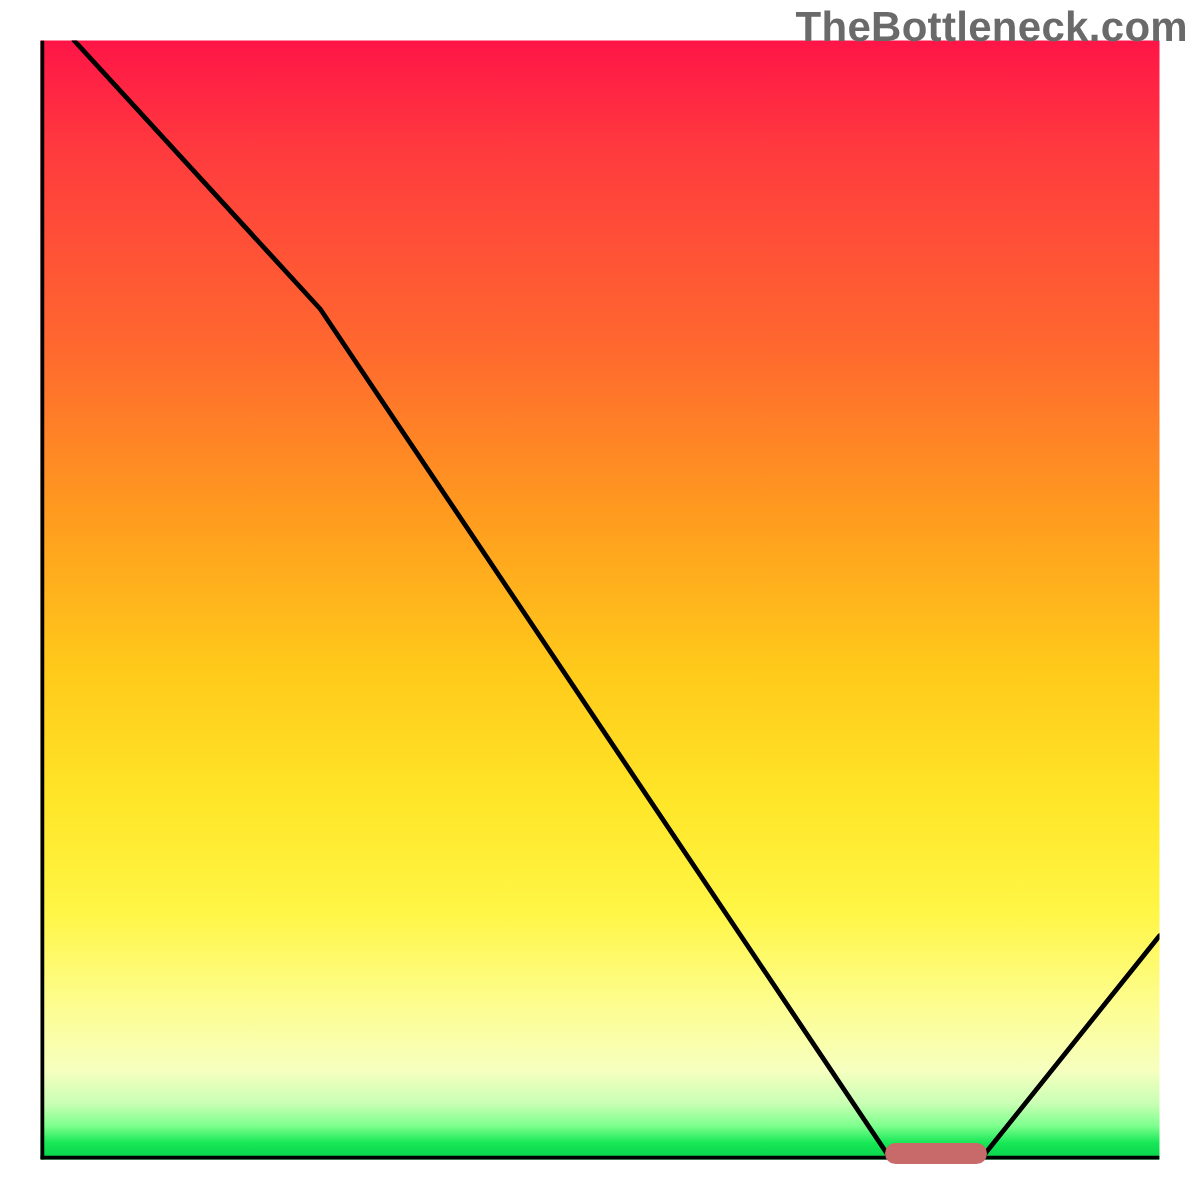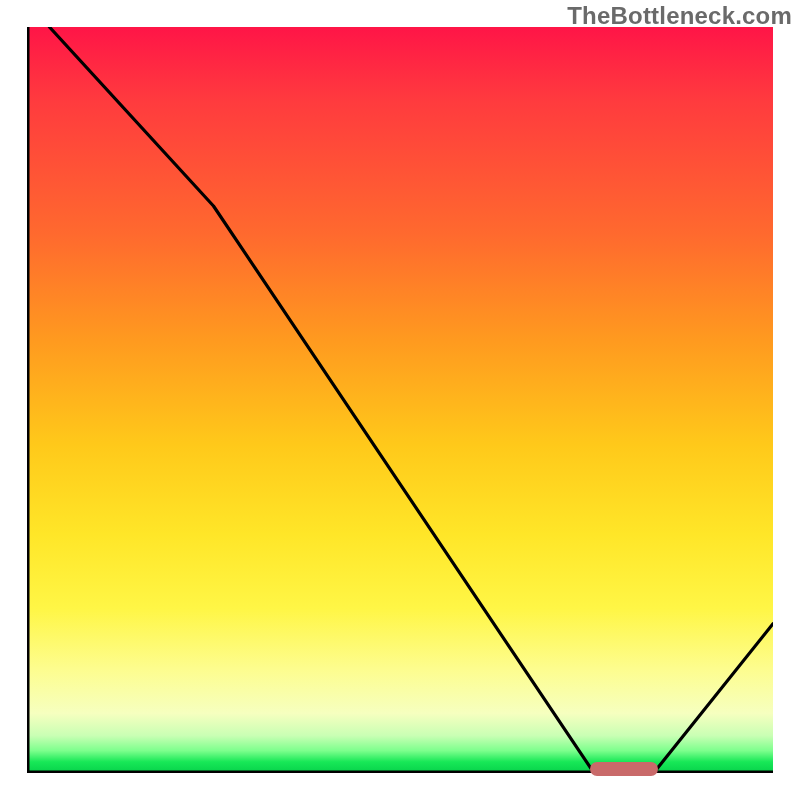--- a/index.html
+++ b/index.html
@@ -13,21 +13,21 @@
   }
   .canvas-wrap {
     position: relative;
     width: 800px;
     height: 800px;
   }
   .watermark {
     position: absolute;
     top: 2px;
     right: 8px;
-    font-size: 24px;
+    font-size: 28px;
     font-weight: 600;
     color: #6a6a6a;
     letter-spacing: 0.2px;
     z-index: 20;
   }
   .plot-area {
     position: absolute;
     left: 27px;
     top: 27px;
     width: 746px;

